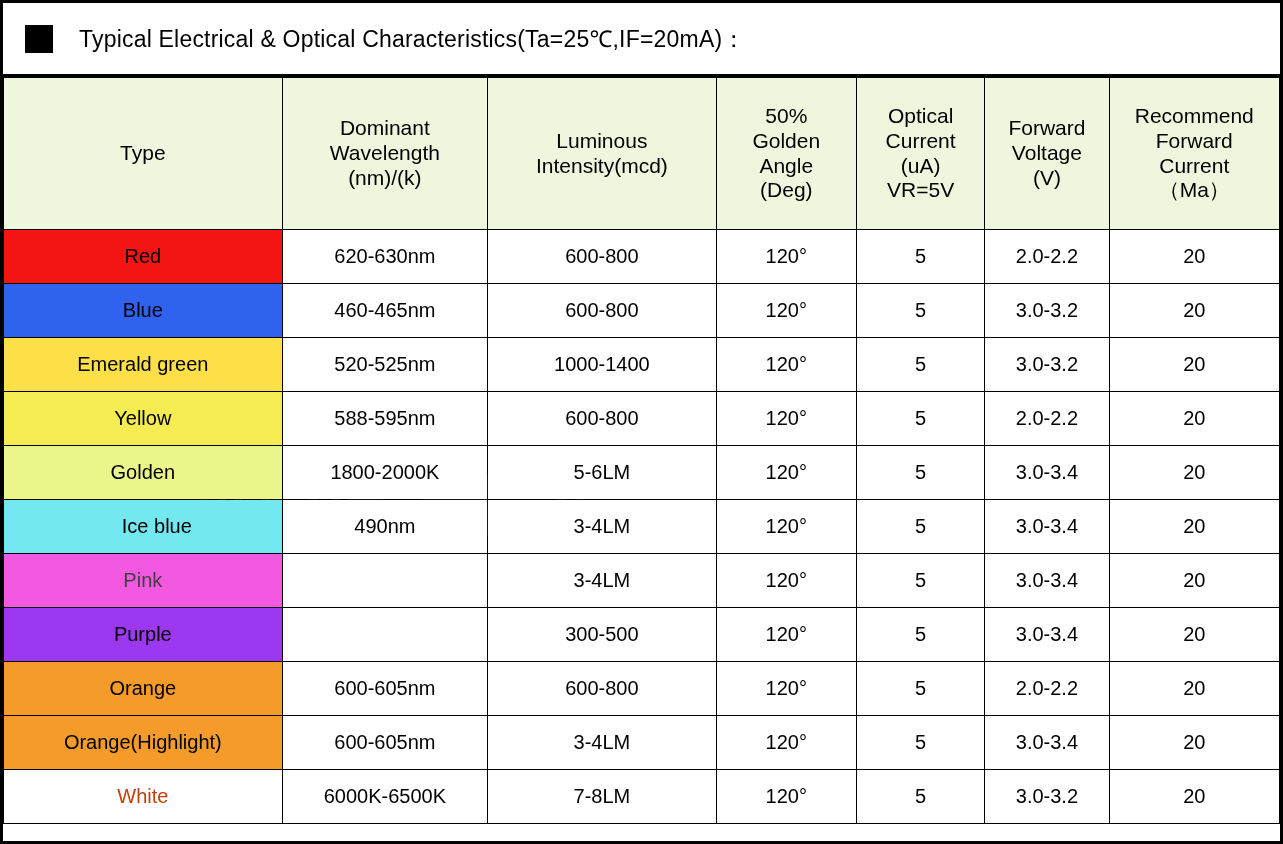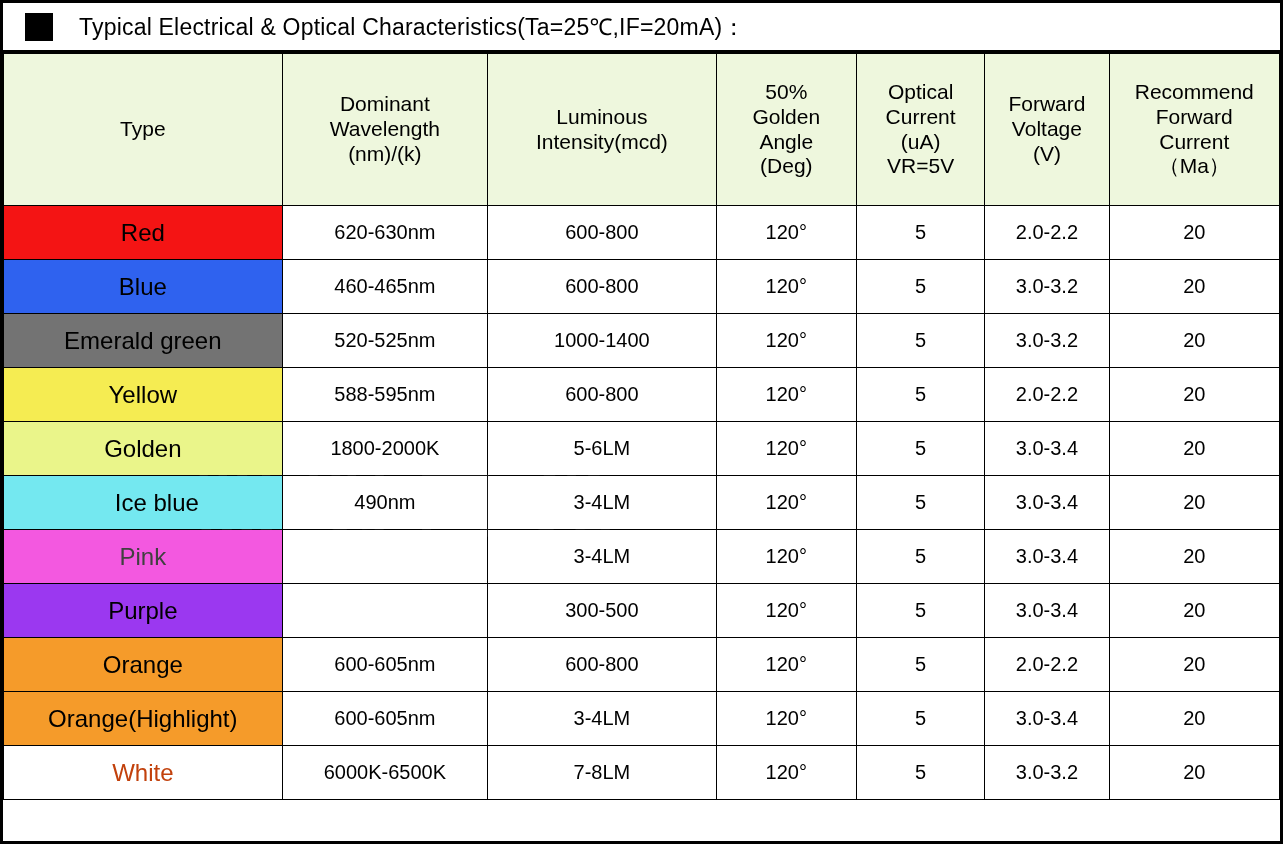--- a/index.html
+++ b/index.html
@@ -19,21 +19,21 @@
     width: 1283px;
     height: 844px;
     box-sizing: border-box;
     border: 3px solid #000000;
     background: #ffffff;
   }
   
   .title-row {
     display: flex;
     align-items: center;
-    height: 50px;
+    height: 74px;
     box-sizing: border-box;
     border-bottom: 3px solid #000000;
     padding-left: 22px;
     background: #ffffff;
   }
   .bullet-square {
     width: 28px;
     height: 28px;
     background: #000000;
     flex: 0 0 auto;
@@ -83,21 +83,21 @@
     line-height: 1.18;
   }
   table.spec tbody td {
     height: 54px;
     background: #ffffff;
     position: relative;
     z-index: 6;
     background-clip: padding-box;
   }
   table.spec tbody td.type-cell {
-    font-size: 24px;
+    font-size: 20px;
   }
   .col-type   { width: 278px; }
   .col-wave   { width: 205px; }
   .col-lum    { width: 228px; }
   .col-angle  { width: 140px; }
   .col-rev    { width: 128px; }
   .col-fv     { width: 124px; }
   .col-rfc    { width: 170px; }
 </style>
 </head>
@@ -174,21 +174,21 @@
         <tr>
           <td class="type-cell" style="background: rgb(47, 98, 239); color: rgb(0, 0, 0);">Blue</td>
           <td>460-465nm</td>
           <td>600-800</td>
           <td>120°</td>
           <td>5</td>
           <td>3.0-3.2</td>
           <td>20</td>
         </tr>
         <tr>
-          <td class="type-cell" style="background: #737373; color: rgb(0, 0, 0);">Emerald green</td>
+          <td class="type-cell" style="background: #fde047; color: rgb(0, 0, 0);">Emerald green</td>
           <td>520-525nm</td>
           <td>1000-1400</td>
           <td>120°</td>
           <td>5</td>
           <td>3.0-3.2</td>
           <td>20</td>
         </tr>
         <tr>
           <td class="type-cell" style="background: rgb(245, 236, 82); color: rgb(0, 0, 0);">Yellow</td>
           <td>588-595nm</td>

